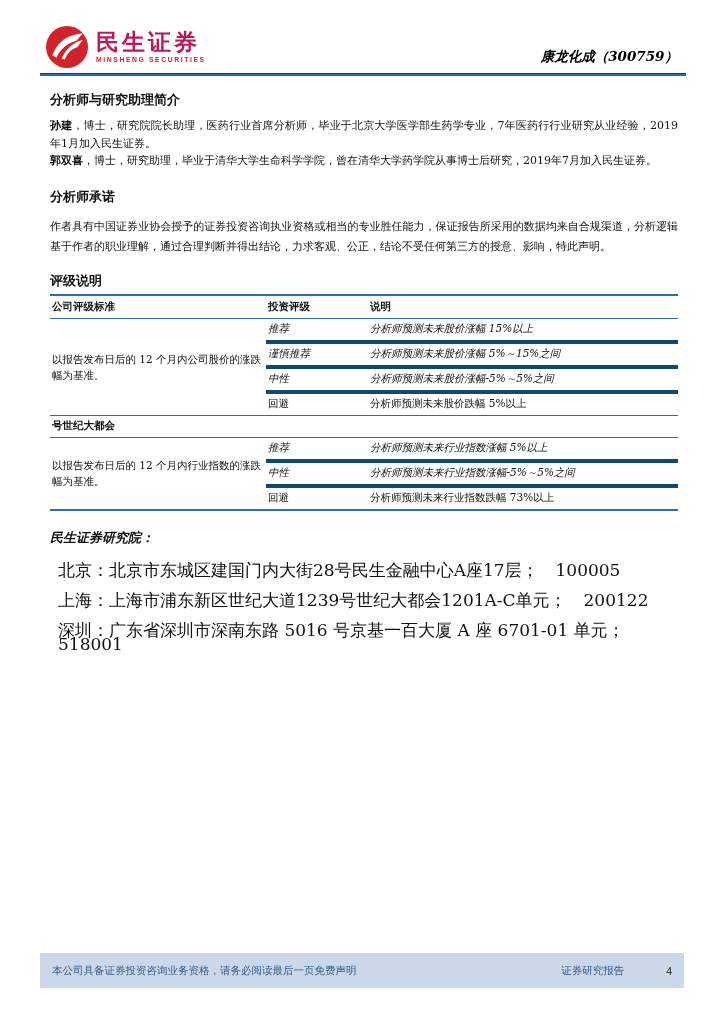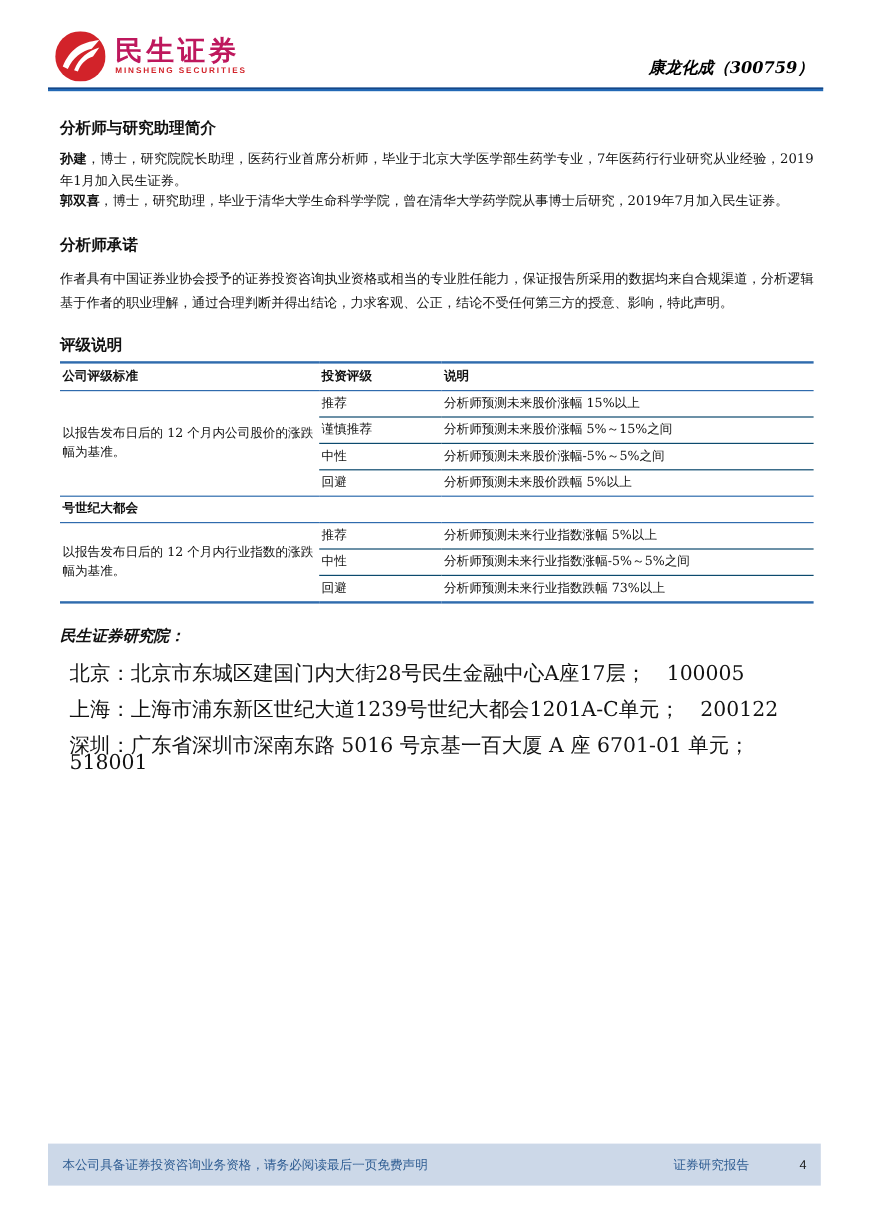--- a/index.html
+++ b/index.html
@@ -25,41 +25,41 @@
   }
   .doc-title{
     position:absolute;right:46px;top:48px;
     font-size:13.5px;font-weight:bold;font-style:italic;color:#000;
   }
   .header-rule{
     position:absolute;left:40px;right:38px;top:73px;height:2px;
     background:#2268b5;border-top:1px solid #123f7a;
   }
   
-  .content{position:absolute;left:50px;right:46px;top:98px;}
+  .content{position:absolute;left:50px;right:46px;top:91px;}
   .sec-heading{font-size:13px;font-weight:bold;margin:0 0 8px 0;}
   .body-p{font-size:11px;line-height:17.5px;margin:0;text-align:justify;}
   .body-p b{font-weight:bold;}
   .mt-commit{margin-top:18px;}
   .commit-body{font-size:11px;line-height:20.5px;margin-top:10px;text-align:justify;font-family:Liberation Serif, serif;}
   .mt-rating{margin-top:15px;}
   
   table.rating{
     width:100%;border-collapse:collapse;margin-top:1px;
     font-size:10.5px;table-layout:fixed;
   }
   table.rating col.c1{width:216px;}
   table.rating col.c2{width:102px;}
   table.rating th{
     text-align:left;font-weight:bold;padding:4px 2px;
     border-top:2px solid #2f6bad;border-bottom:1.5px solid #2f6bad;
   }
   table.rating td{padding:3.5px 2px;vertical-align:middle;}
   td.basis{line-height:16px;padding-right:14px;}
-  .rb{border-bottom:1px solid #0c4a6e;}
+  .rb{border-bottom:4px solid #0c4a6e;font-style:italic;}
   .sb{border-bottom:1.5px solid #2f6bad;}
   .tb{border-bottom:2px solid #2f6bad;}
   td.ind-head{font-weight:bold;padding:5px 2px;}
   
   .inst-heading{font-size:13px;font-weight:bold;margin:18px 0 0 0;font-style:italic;}
   .addr{font-size:17px;line-height:14px;margin:16px 0 0 8px;}
   
   .footer{
     position:absolute;left:40px;right:40px;top:953px;height:35px;
     background:#ccd8e8;display:flex;align-items:center;justify-content:space-between;

